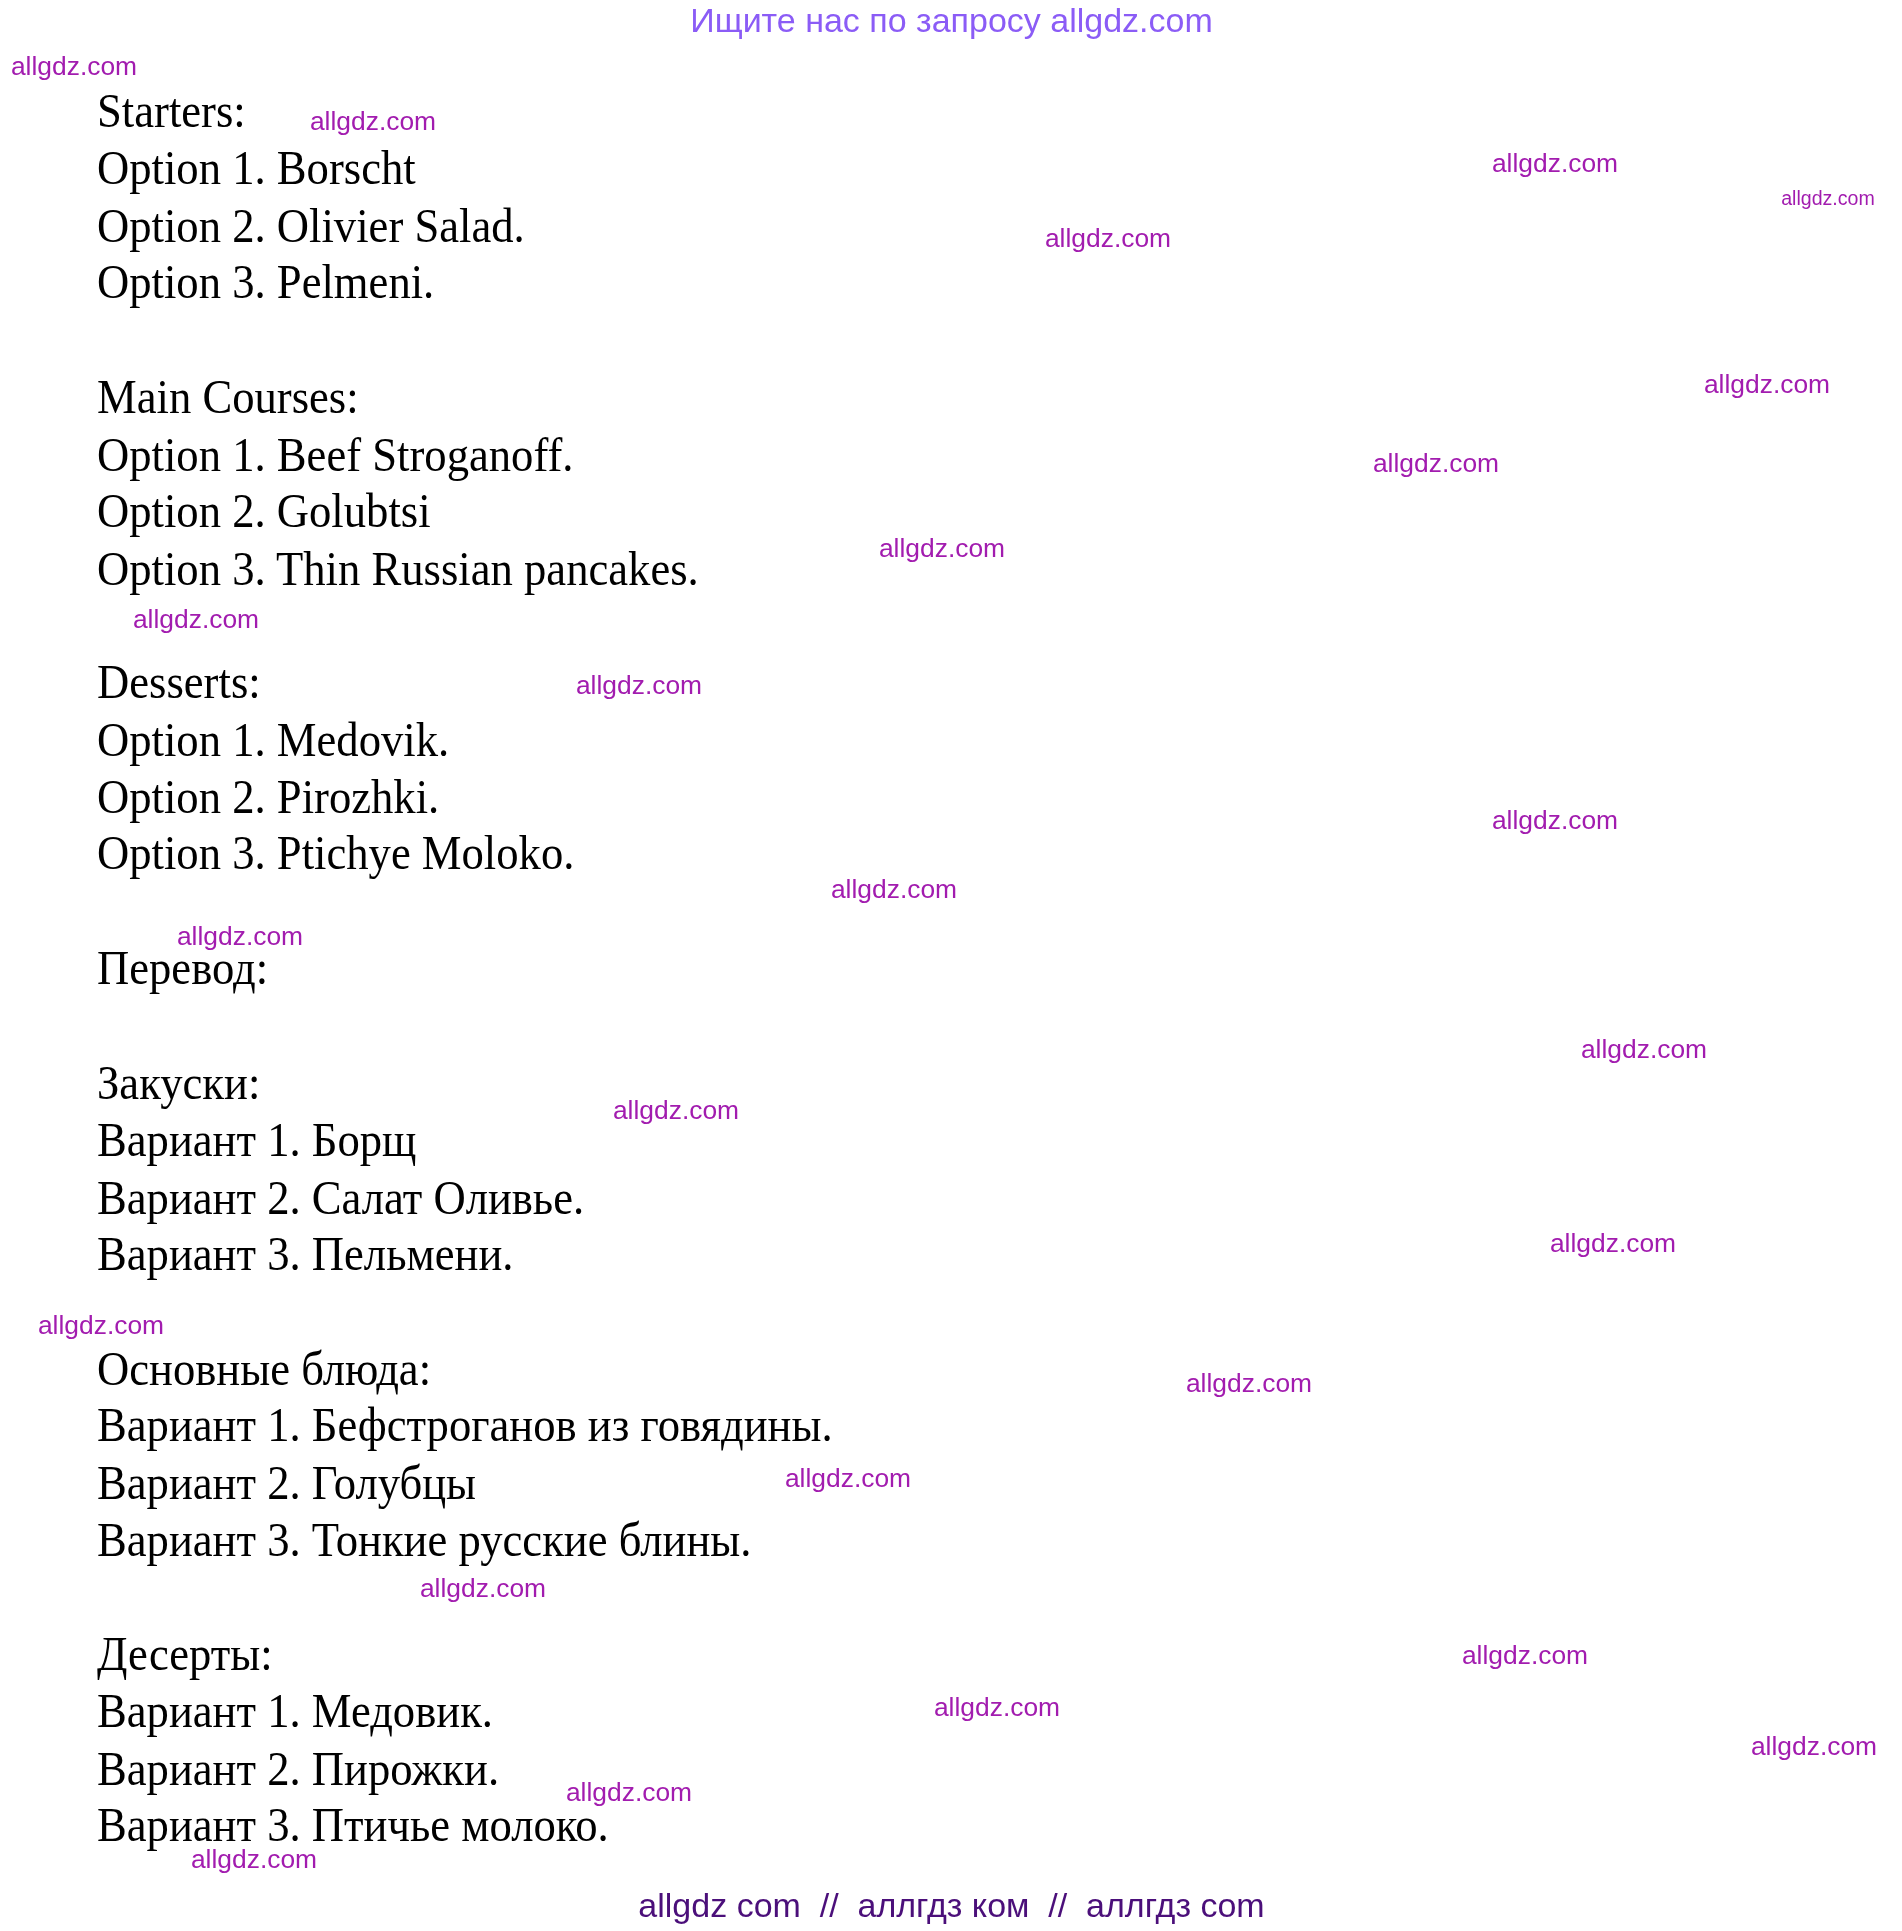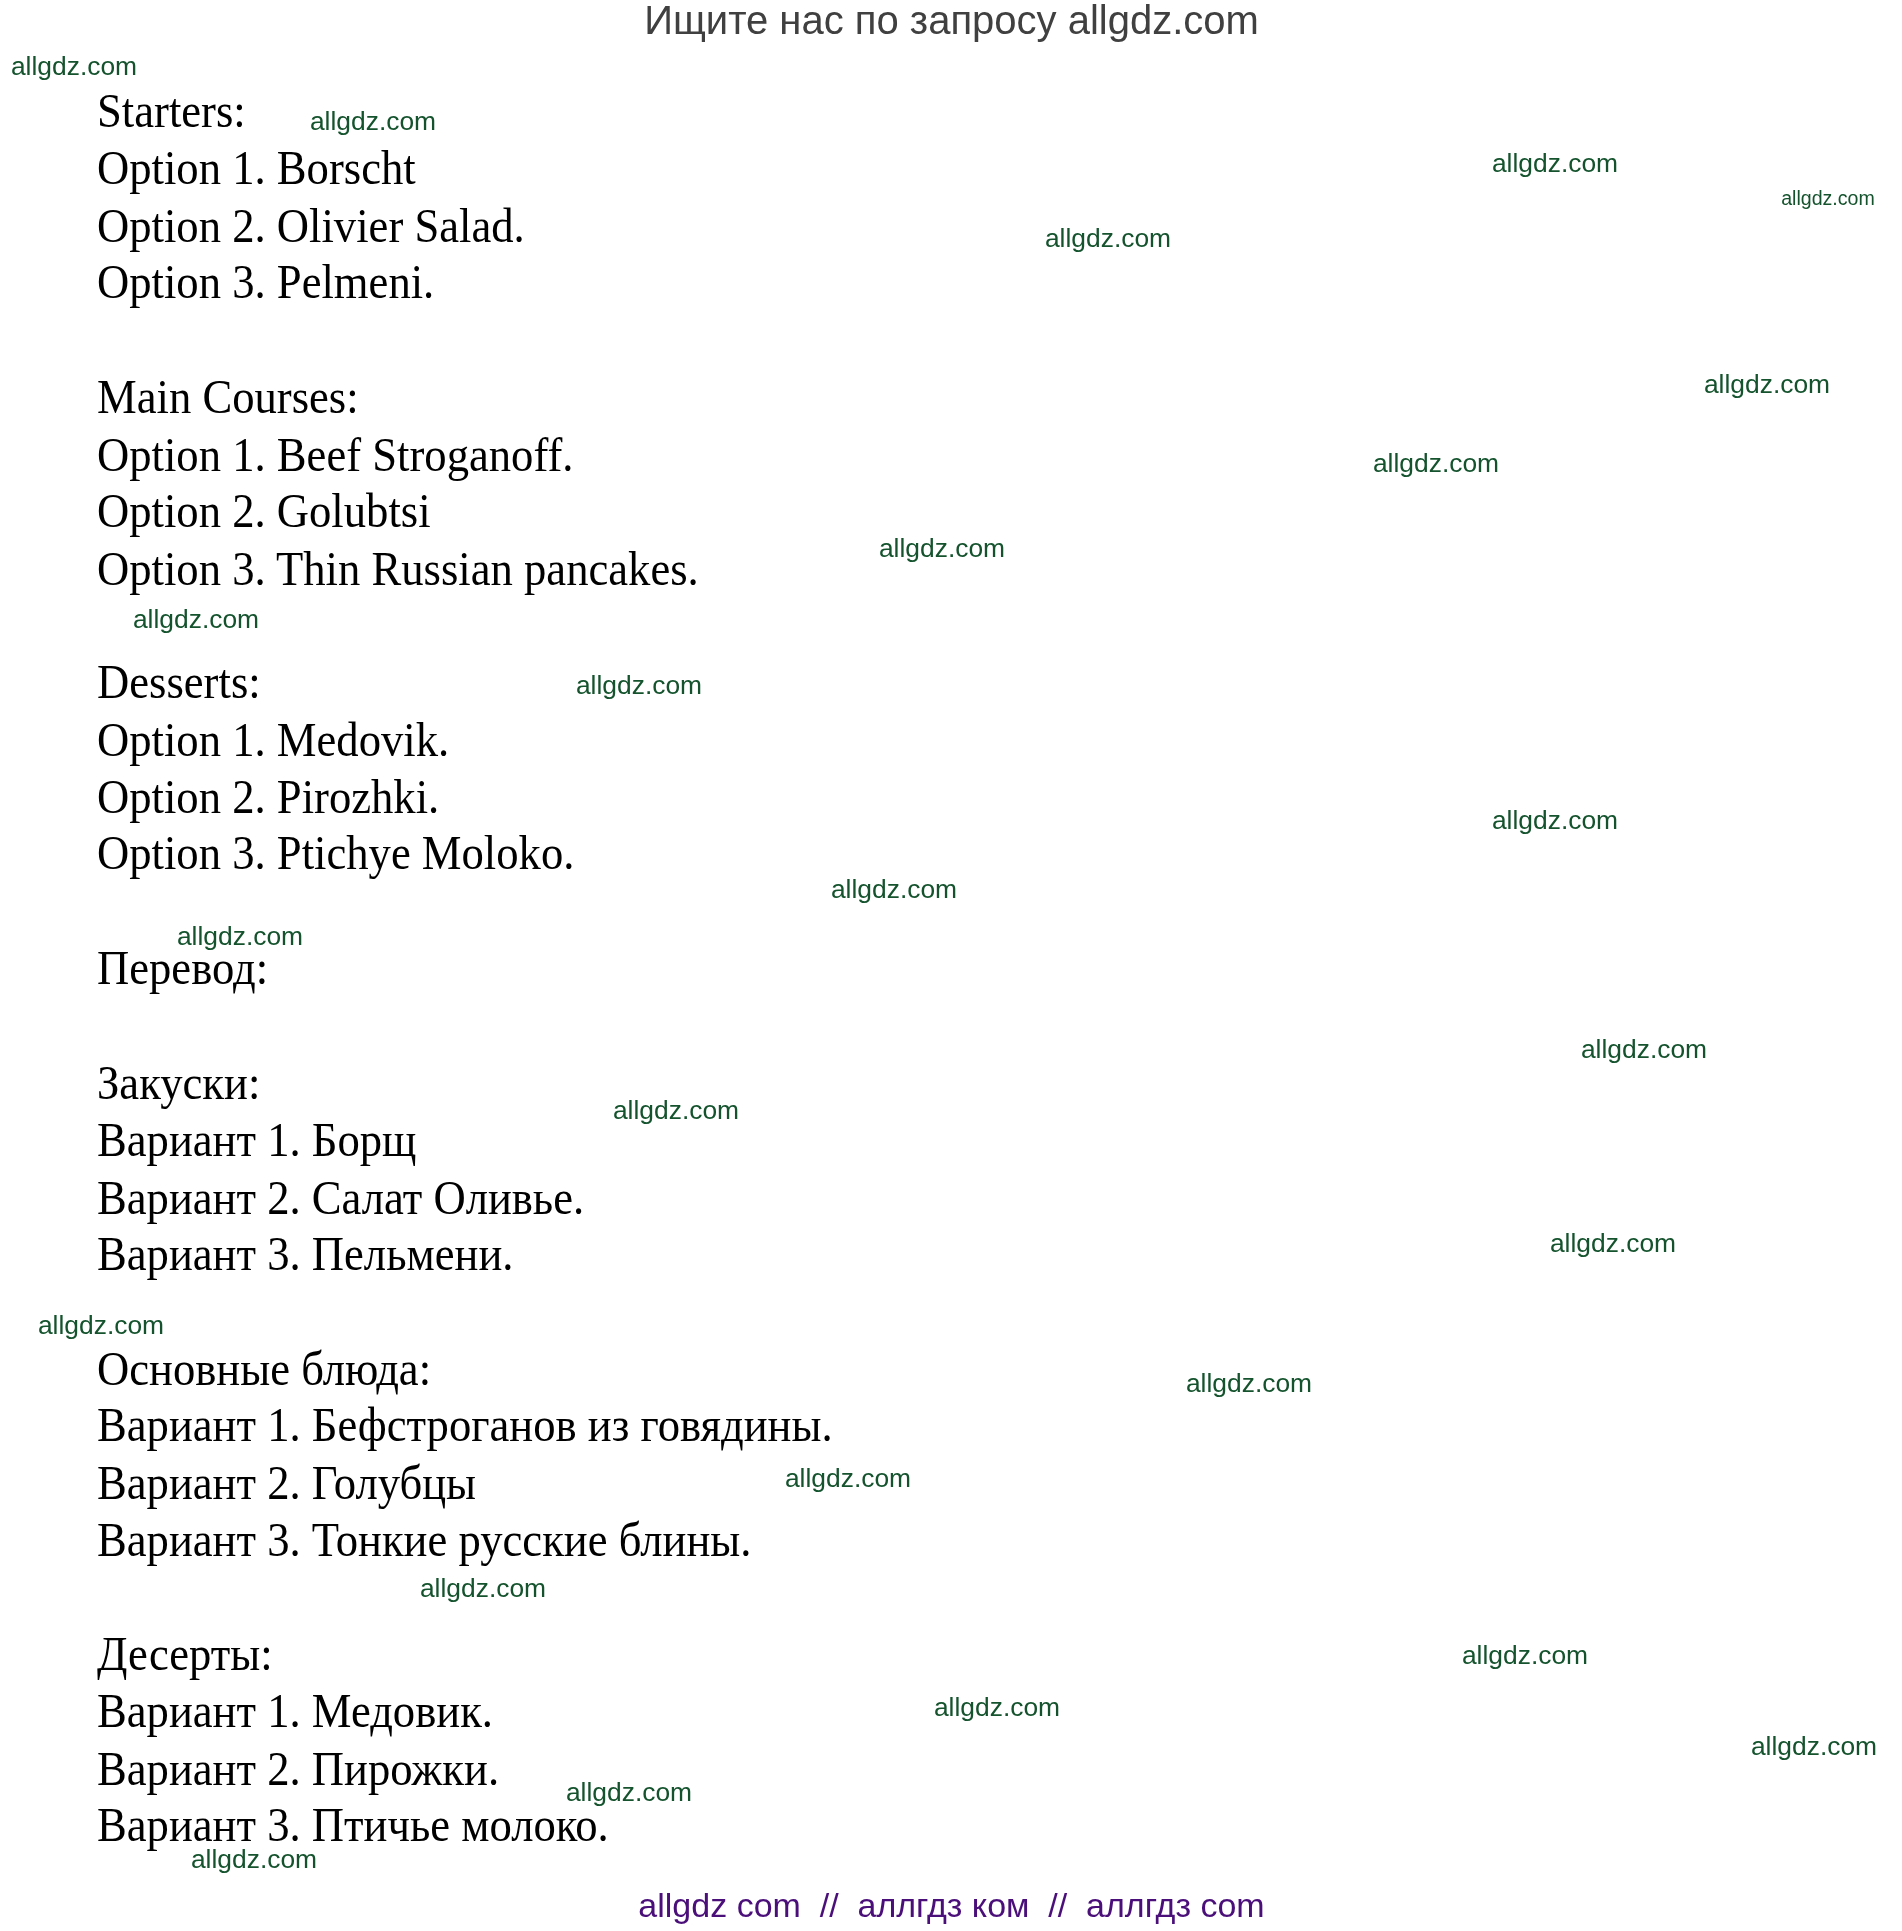--- a/index.html
+++ b/index.html
@@ -1,36 +1,36 @@
 <!DOCTYPE html>
 <html style="font-size:13.6px"><head>
 <meta charset="utf-8">
 <style>
   html, body { margin: 0; padding: 0; background: #ffffff; }
   body { width: 1903px; height: 1931px; position: relative; overflow: hidden; }
   .header {
     position: absolute; left: 0; right: 0; top: 0; height: 41px;
-    text-align: center; color: #404040;
-    font-family: "Liberation Sans", sans-serif; font-size: 40px; line-height: 41px;
+    text-align: center; color: #8b5cf6;
+    font-family: "Liberation Sans", sans-serif; font-size: 34px; line-height: 41px;
   }
   .footer {
     position: absolute; left: 0; right: 0; top: 1884px; height: 43px;
     text-align: center; color: #4b0f7a;
     font-family: "Liberation Sans", sans-serif; font-size: 34px; line-height: 43px;
     white-space: pre;
   }
   .line {
     position: absolute; left: 97px;
     font-family: "Liberation Serif", serif; font-size: 48px; line-height: 56px;
     color: #000; white-space: nowrap;
     transform: scaleX(0.93); transform-origin: left center;
   }
   .wm {
     position: absolute; font-family: "Liberation Sans", sans-serif;
-    font-size: 26.4px; line-height: 31px; color: #14532d; white-space: nowrap;
+    font-size: 26.4px; line-height: 31px; color: #a21caf; white-space: nowrap;
     transform: translate(-50%, -50%);
   }
   .wm.small { font-size: 19.6px; }
 </style>
 </head>
 <body>
 
 <div class="header">Ищите нас по запросу allgdz.com</div>
 
 <div>

